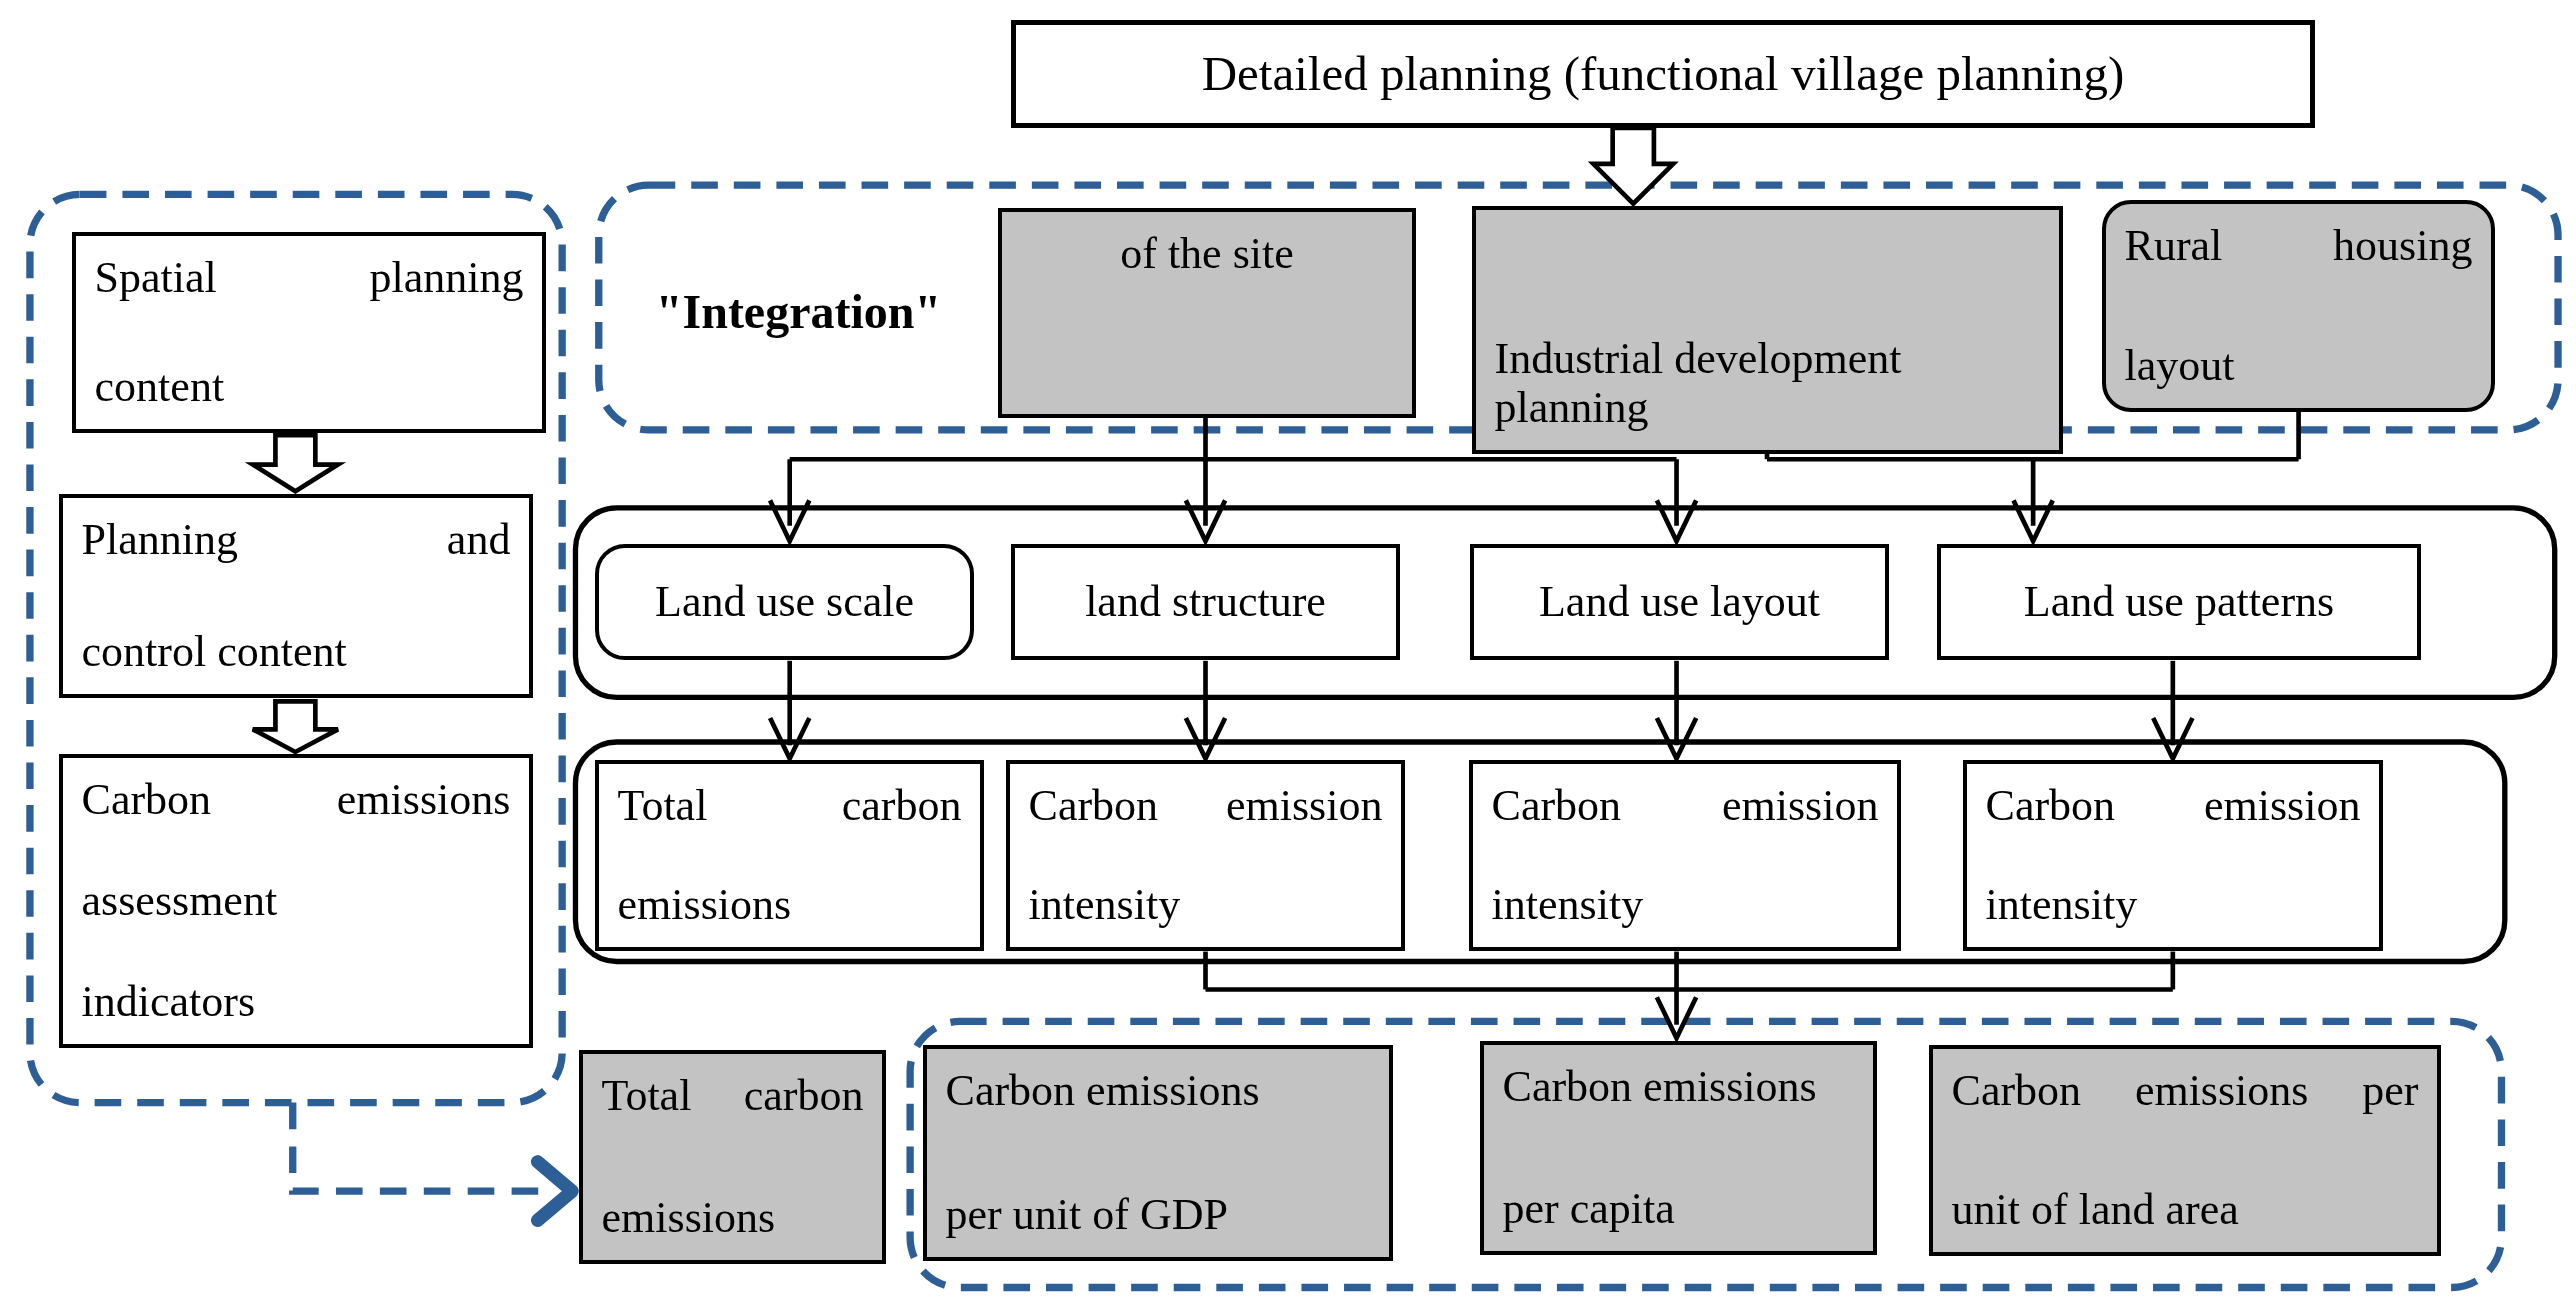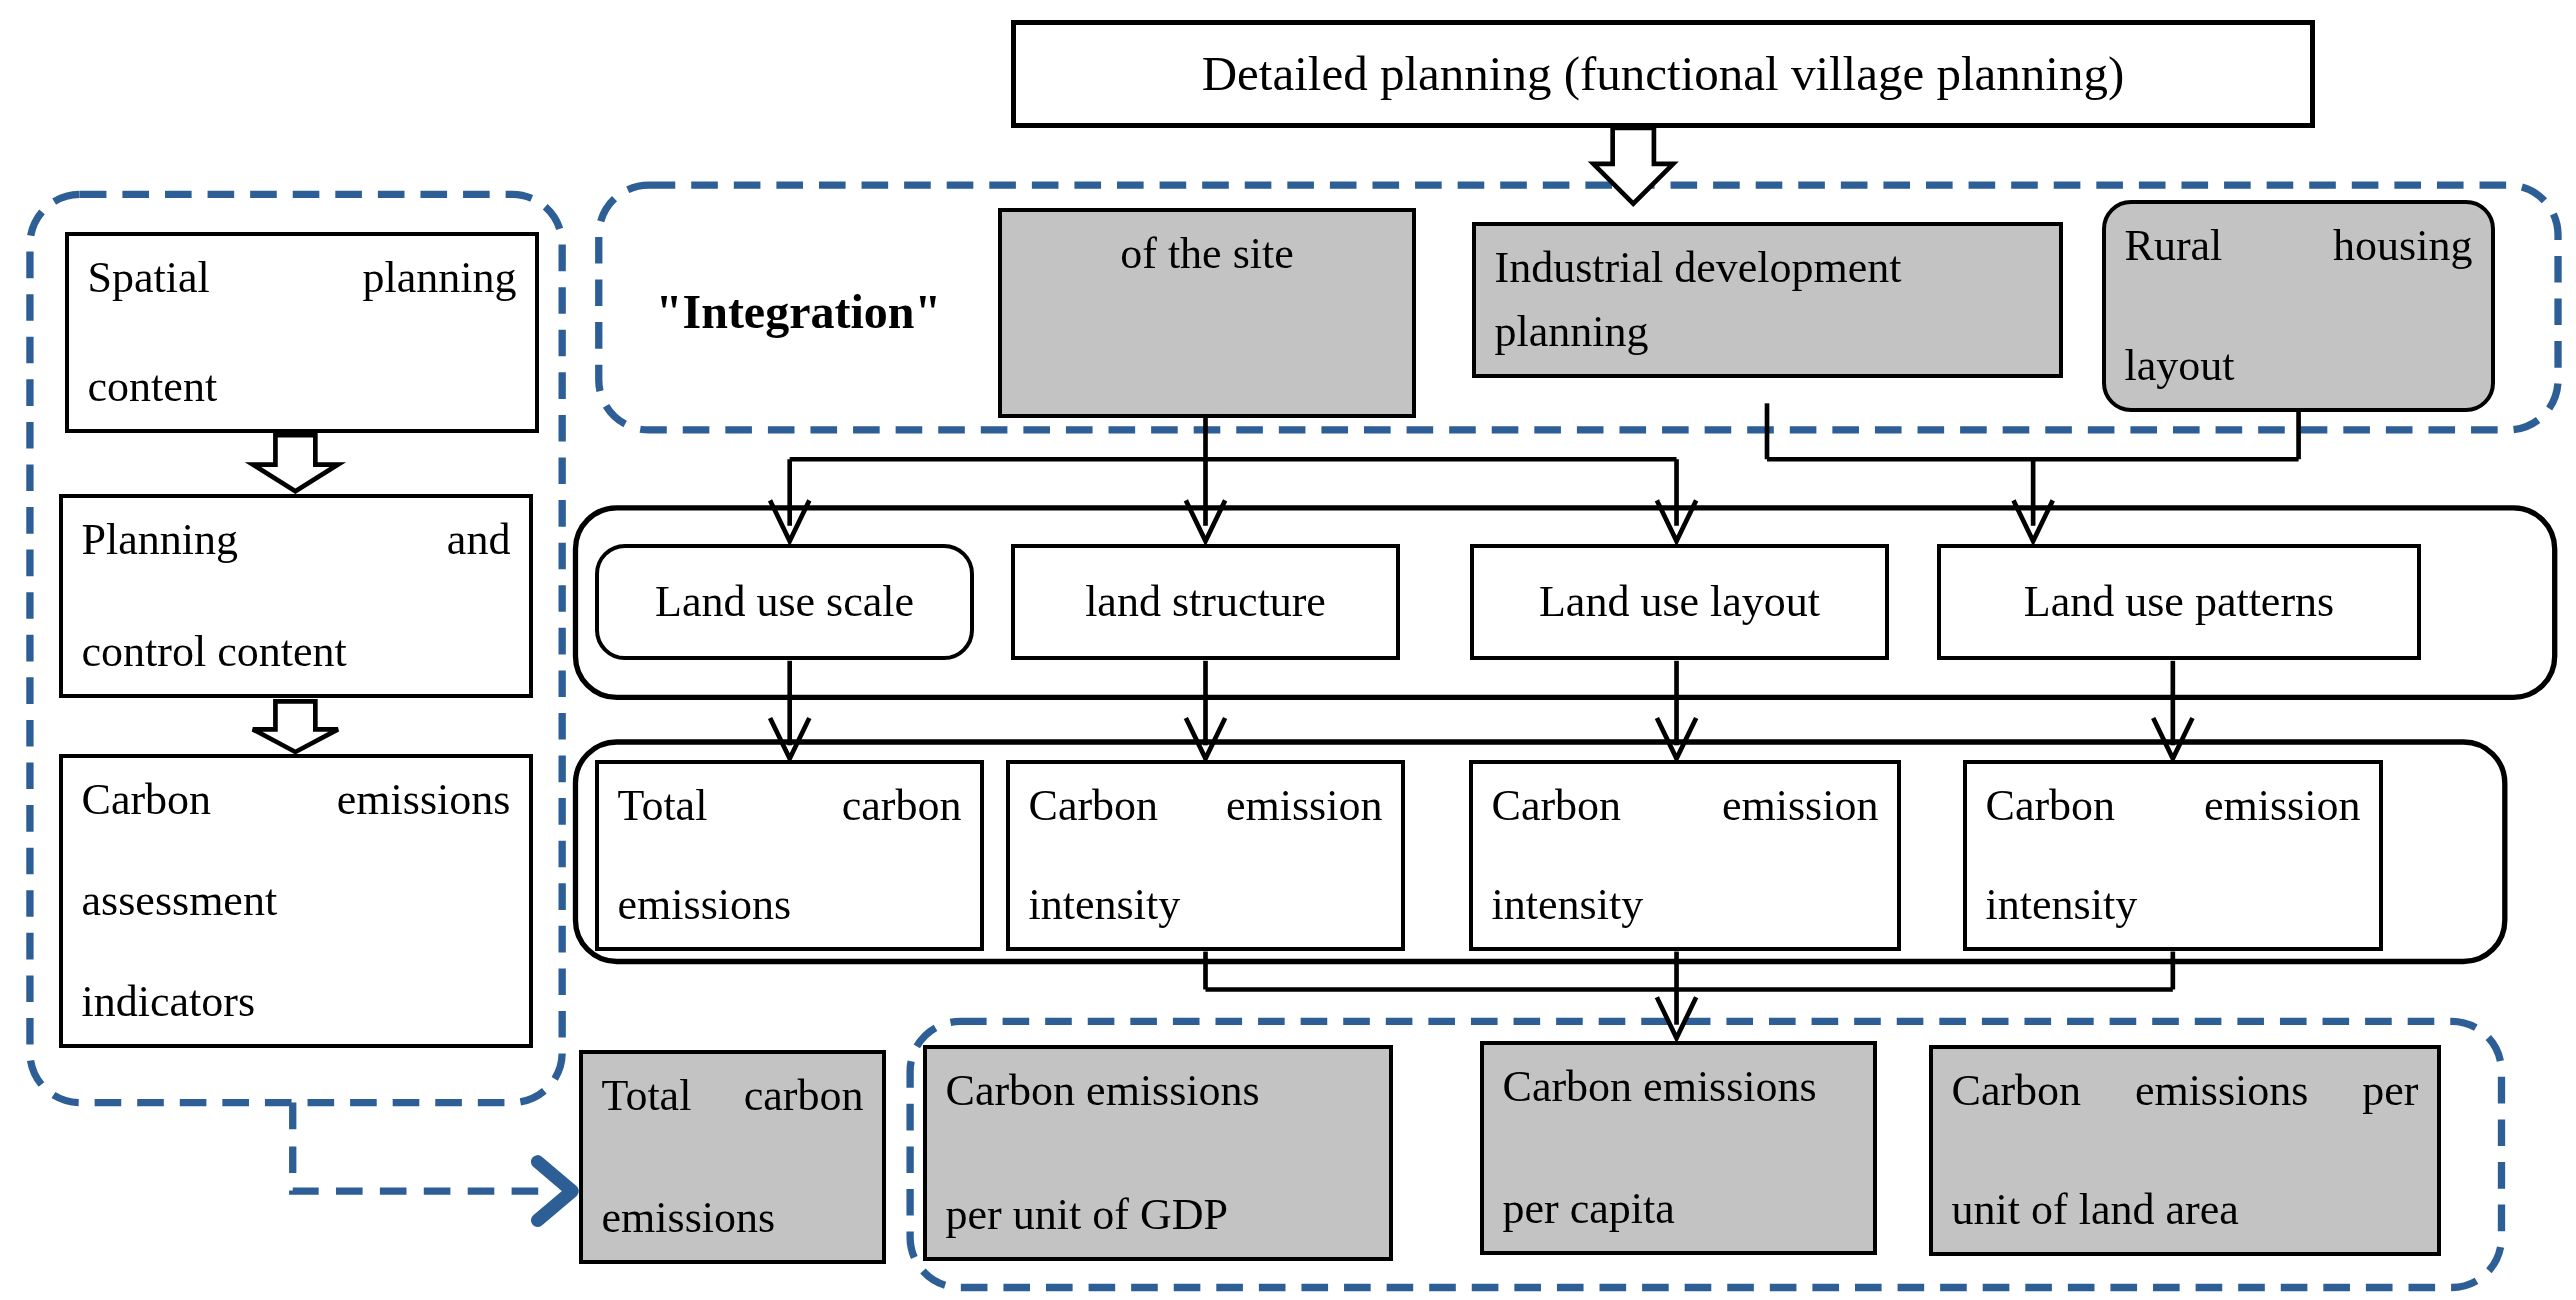--- a/index.html
+++ b/index.html
@@ -80,30 +80,30 @@
     <div class="ln c">Detailed planning (functional village planning)</div>
   </div>
 
   <div class="int-label" style="left:612px;top:278px;width:373px;height:67px;">
     <span class="ln c">"Integration"</span>
   </div>
 
   <div class="box gray" style="left:998px;top:208px;width:418px;height:210px;">
     <div class="ln c">of the site</div>
   </div>
-  <div class="box gray" style="left:1472px;top:222px;width:591px;height:156px;">
+  <div class="box gray" style="left:1472px;top:206px;width:591px;height:248px;justify-content:flex-end;">
     <div class="ln">Industrial development</div>
     <div class="ln">planning</div>
   </div>
   <div class="box gray" style="left:2102px;top:200px;width:393px;height:212px;border-radius:29px;">
     <div class="ln j">Rural housing</div>
     <div class="ln">layout</div>
   </div>
 
-  <div class="box" style="left:65px;top:232px;width:474px;height:201px;">
+  <div class="box" style="left:72px;top:232px;width:474px;height:201px;">
     <div class="ln j">Spatial planning</div>
     <div class="ln">content</div>
   </div>
   <div class="box" style="left:59px;top:494px;width:474px;height:204px;">
     <div class="ln j">Planning and</div>
     <div class="ln">control content</div>
   </div>
   <div class="box" style="left:59px;top:754px;width:474px;height:294px;">
     <div class="ln j">Carbon emissions</div>
     <div class="ln">assessment</div>

